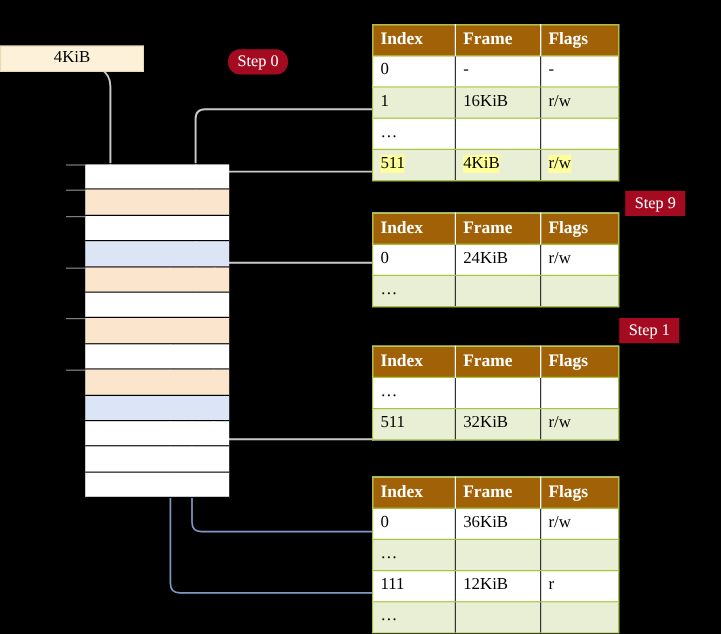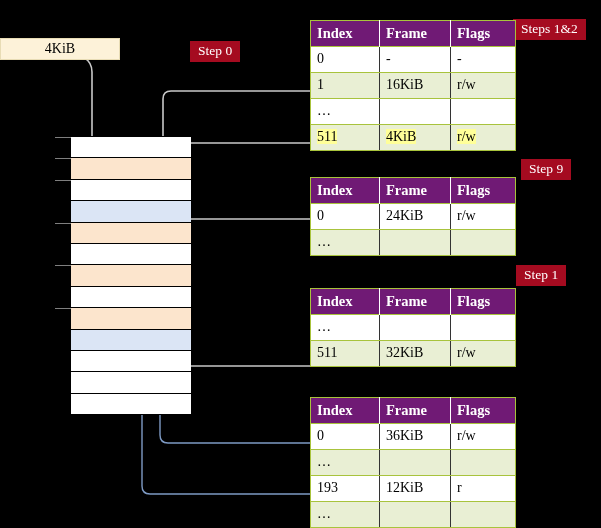--- a/index.html
+++ b/index.html
@@ -77,21 +77,21 @@
   
   .pt-table {
     position: absolute;
     border-collapse: collapse;
     border: 1px solid #a8c33c;
     background: #ffffff;
     font-size: 14px;
     table-layout: fixed;
   }
   .pt-table th {
-    background: #701a75;
+    background: #a16207;
     color: #ffffff;
     font-weight: bold;
     text-align: left;
     padding: 2px 6px 3px 6px;
     border-right: 1px solid #ffffff;
     font-size: 14.5px;
     height: 20px;
   }
   .pt-table th:last-child { border-right: none; }
   .pt-table td {
@@ -178,22 +178,21 @@
     <div class="mem-row plain" style="top:149.8px"></div>
     <div class="mem-row peach" style="top:171.2px">
         <span class="mem-tick"></span>
       </div>
     <div class="mem-row blue" style="top:192.6px"></div>
     <div class="mem-row plain" style="top:214px"></div>
     <div class="mem-row plain" style="top:235.4px"></div>
     <div class="mem-row plain" style="top:256.8px"></div>
   </div>
 
-  <div class="step-badge" style="left:190px; top:41px;">Step 0</div>
-  <div class="step-badge" style="left:513px; top:19px;">Steps 1&amp;2</div>
+  <div class="step-badge" style="left:190px; top:41px;border-radius:10px;">Step 0</div>
   <div class="step-badge" style="left:521px; top:159px;">Step 9</div>
   <div class="step-badge" style="left:516px; top:265px;">Step 1</div>
 
   <table class="pt-table" style="left:310px; top:20px; width:170px;">
     <thead>
       <tr>
         <th class="col-index">Index</th>
         <th class="col-frame">Frame</th>
         <th class="col-flags">Flags</th>
       </tr>
@@ -279,21 +278,21 @@
         <td>0</td>
         <td>36KiB</td>
         <td>r/w</td>
       </tr>
       <tr class="alt">
         <td>…</td>
         <td></td>
         <td></td>
       </tr>
       <tr class="white">
-        <td>193</td>
+        <td>111</td>
         <td>12KiB</td>
         <td>r</td>
       </tr>
       <tr class="alt">
         <td>…</td>
         <td></td>
         <td></td>
       </tr>
     </tbody>
   </table>

